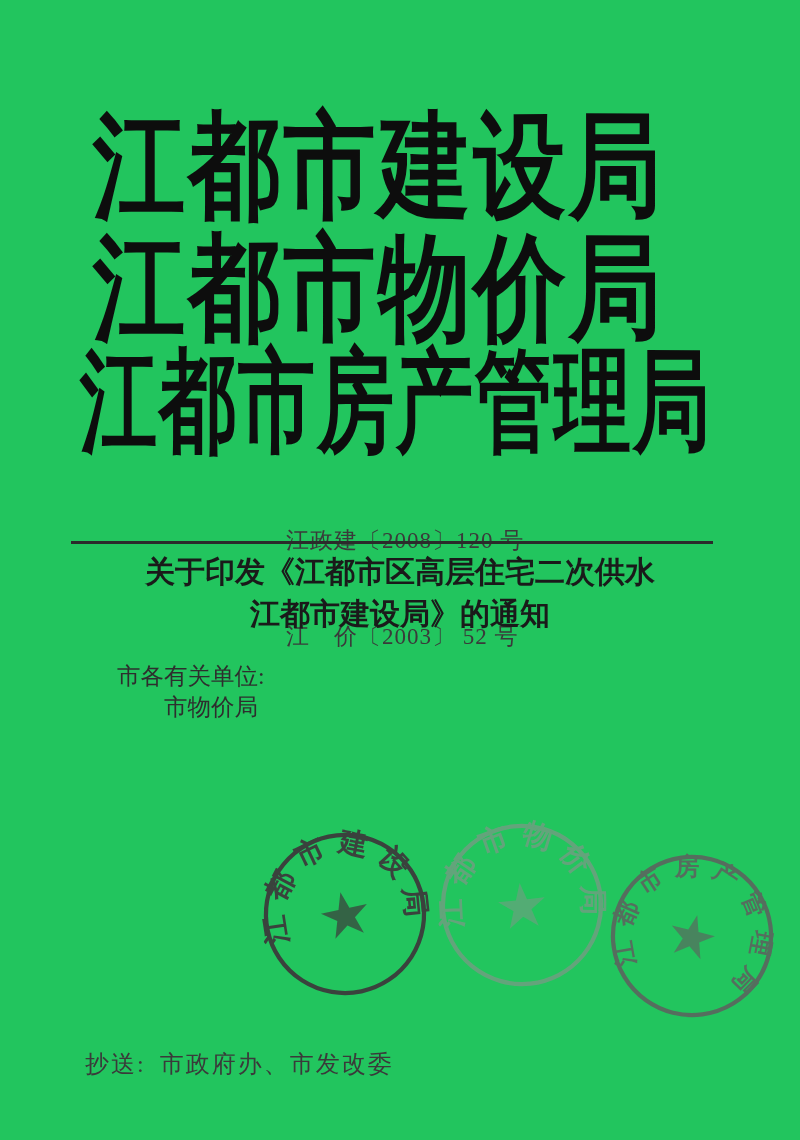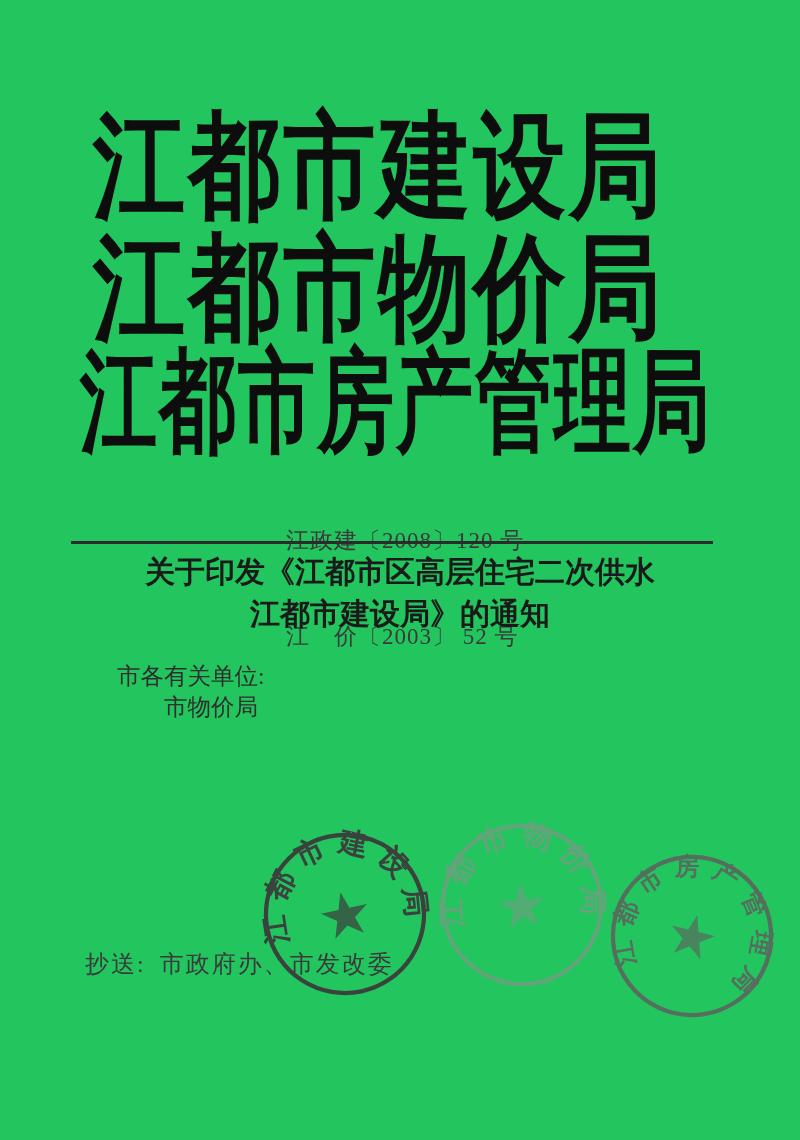--- a/index.html
+++ b/index.html
@@ -88,21 +88,21 @@
   
   .seal { position: absolute; }
   .seal-1 { left: 260px; top: 829px; transform: rotate(-12deg); opacity: 0.95; }
   .seal-2 { left: 437px; top: 820px; transform: rotate(-6deg);  opacity: 0.60; }
   .seal-3 { left: 607px; top: 851px; transform: rotate(14deg);  opacity: 0.85; }
   .seal text { font-family: "Liberation Serif", "DejaVu Serif", serif; font-weight: 700; }
   .seal .star { font-family: "DejaVu Sans", sans-serif; font-weight: 400; opacity: 0.75; }
   
   .cc-line {
     position: absolute;
-    left: 85px; top: 948px;
+    left: 85px; top: 1048px;
     font-size: 24px;
     color: #3a3a3a;
     letter-spacing: 2px;
   }
   .cc-line .cc-label { margin-right: 14px; }
 </style>
 </head>
 <body>
 
 <div class="page">

